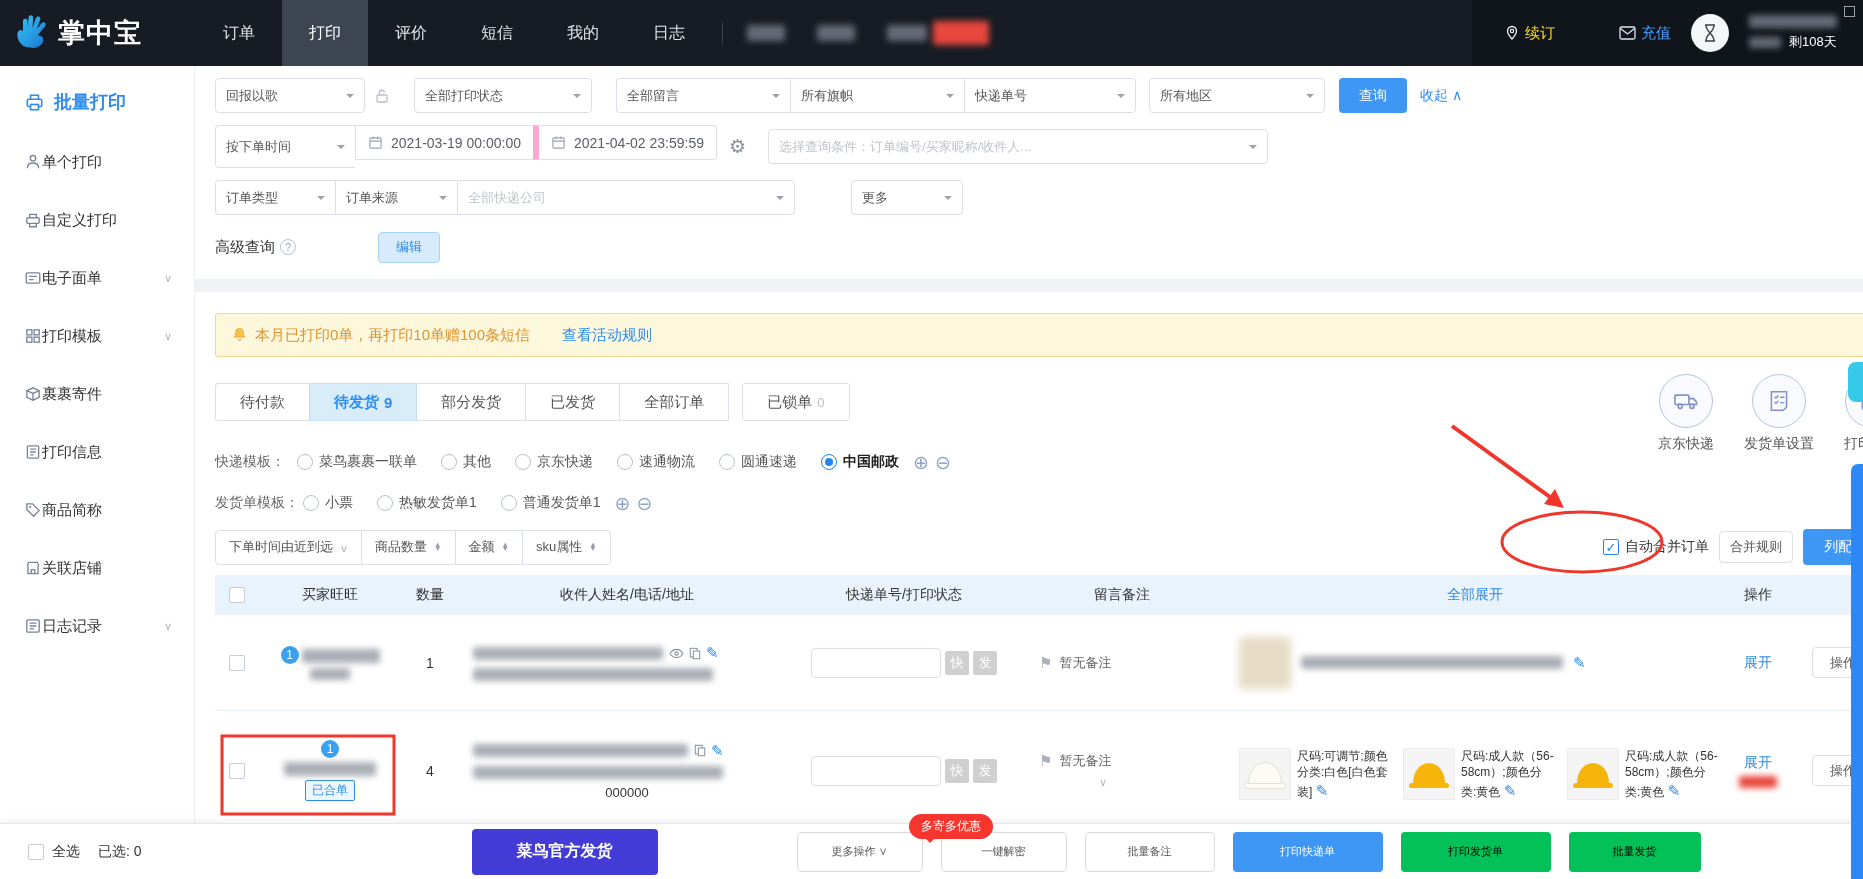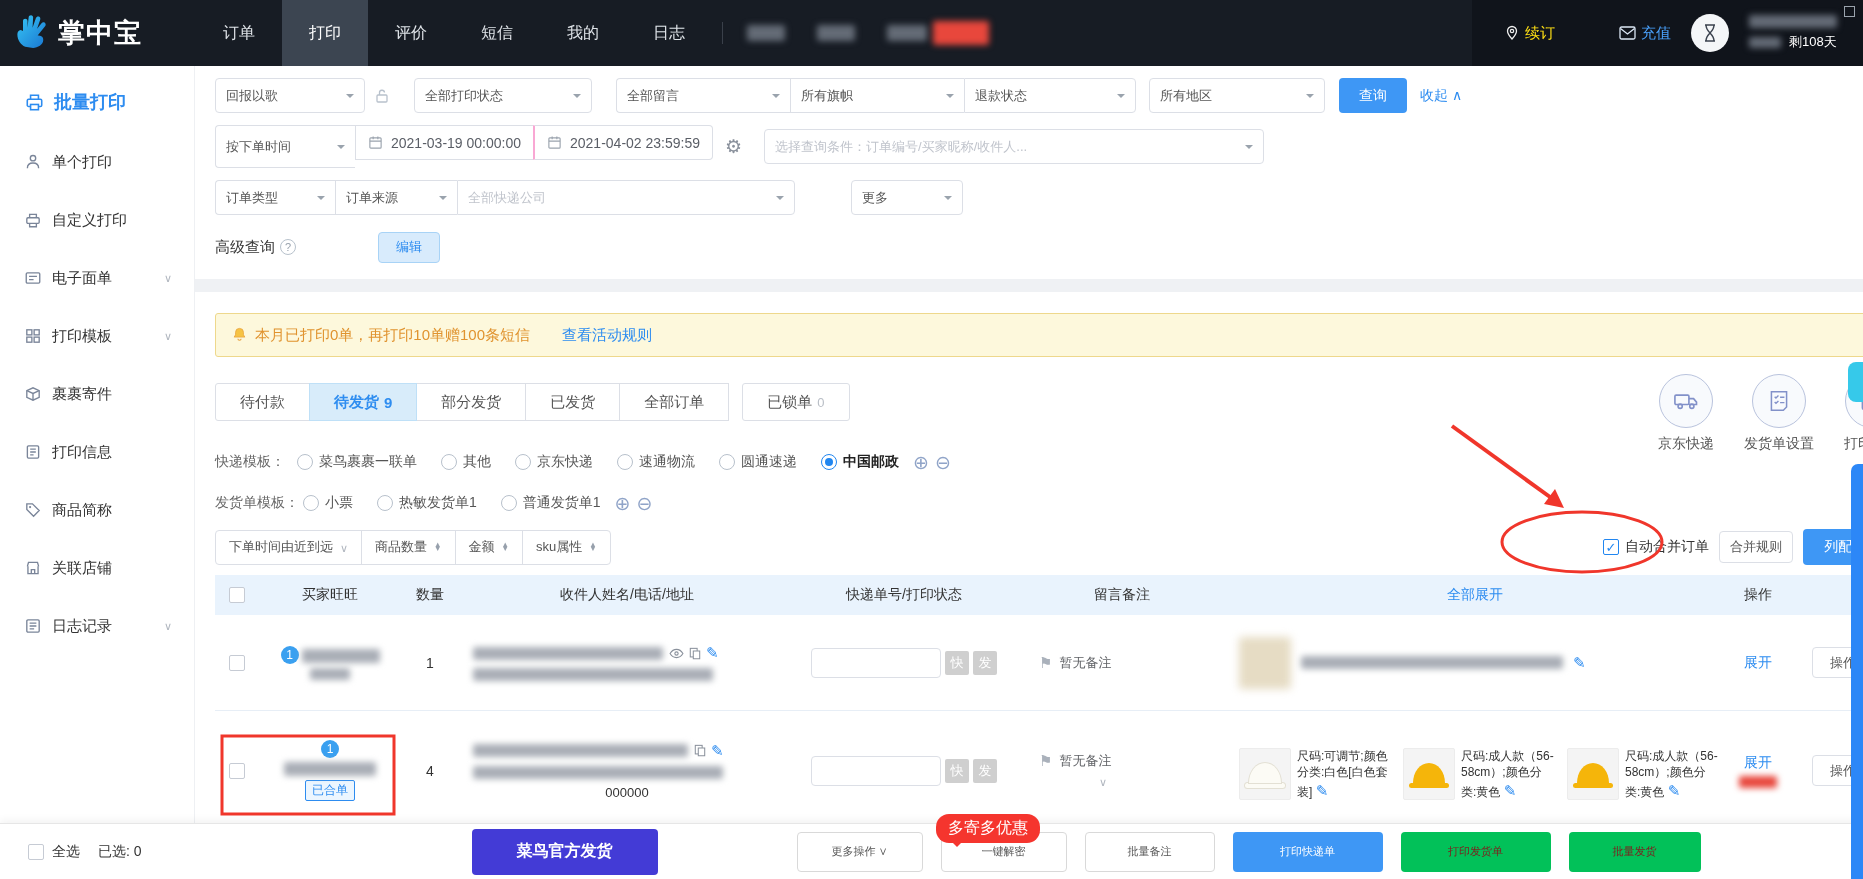--- a/index.html
+++ b/index.html
@@ -27,21 +27,21 @@
   align-items:center; justify-content:center; }
 .user-meta { display:flex; flex-direction:column; gap:5px; }
 .user-days { display:flex; align-items:center; gap:8px; color:#fff; font-size:13px; }
 .corner-ico { position:absolute; top:6px; right:8px; width:11px; height:11px; border:1.5px solid #9aa3ad; }
 
 
 .layout { display:flex; height:813px; position:relative; }
 .sidebar { width:195px; border-right:1px solid #eef0f3; padding:24px 0 0 24px; flex:none; }
 .side-head { display:flex; align-items:center; gap:9px; color:#2d8cf0; font-size:18px;
   font-weight:bold; margin-bottom:26px; cursor:pointer; }
-.side-item { display:flex; align-items:center; gap:10px; color:#333; font-size:15px;
+.side-item { display:flex; align-items:center; color:#333; font-size:15px;
   height:44px; margin-bottom:14px; cursor:pointer; position:relative; padding-right:26px; }
 .side-item .chev { position:absolute; right:22px; color:#b0b6bf; font-size:11px; }
 .side-item svg { color:#7a8599; flex:none; }
 
 .content { flex:1; padding:12px 25px 0 20px; position:relative; }
 
 
 .frow { display:flex; align-items:center; }
 .sel { display:flex; align-items:center; justify-content:space-between; border:1px solid #dcdfe6;
   border-radius:4px; padding:0 10px; height:35px; font-size:13px; color:#555; background:#fff; cursor:pointer; }
@@ -153,28 +153,28 @@
 .row3 { height:46px; border-bottom:none; }
 .thumb.teal { background:#2ba393; }
 
 
 .footer { position:absolute; left:0; right:0; bottom:0; height:56px; background:#fff;
   border-top:1px solid #e6e6e6; box-shadow:0 -3px 8px rgba(0,0,0,.05); display:flex;
   align-items:center; padding-left:28px; z-index:30; }
 .f-sel { display:flex; align-items:center; gap:8px; font-size:14px; color:#333; }
 .btn-cainiao { margin-left:330px; width:186px; height:46px; background:#433bd6; color:#fff;
   font-size:16px; font-weight:bold; border:none; border-radius:4px; cursor:pointer; flex:none; }
-.promo { position:absolute; left:936px; top:-10px; background:#f5352e; color:#fff; font-size:16px;
+.promo { position:absolute; left:909px; top:-10px; background:#f5352e; color:#fff; font-size:12px;
   padding:4px 12px; border-radius:13px; z-index:2; }
 .promo::after { content:""; position:absolute; left:16px; bottom:-4px; border:5px solid transparent;
   border-top-color:#f5352e; border-bottom:none; }
 .fbtn { height:40px; border-radius:4px; font-size:11px; cursor:pointer; flex:none; }
 .fbtn.white { background:#fff; border:1px solid #d9d9d9; color:#555; }
 .fbtn.blue { background:#3e97f5; border:none; color:#fff; }
-.fbtn.green { background:#02c159; border:none; color:#7f1d1d; }
+.fbtn.green { background:#02c159; border:none; color:#000000; }
 
 
 .edge-tab { position:absolute; right:0; top:296px; width:15px; height:40px; background:#36c9ea;
   border-radius:8px 0 0 8px; z-index:40; }
 .edge-strip { position:absolute; right:0; top:398px; width:12px; height:470px; background:#2c87f7;
   border-radius:7px 0 0 7px; z-index:40; cursor:pointer; }
 
 
 .overlay { position:absolute; inset:0; z-index:60; pointer-events:none; }
 </style>
@@ -341,21 +341,21 @@
       <div class="joined" style="margin-left:24px">
         <div class="sel" style="width:174px">
           <span>全部留言</span>
             <span class="caret"></span>
           </div>
         <div class="sel" style="width:174px">
           <span>所有旗帜</span>
             <span class="caret"></span>
           </div>
         <div class="sel" style="width:172px">
-          <span>退款状态</span>
+          <span>快递单号</span>
             <span class="caret"></span>
           </div>
       </div>
       <div class="sel" style="width:176px;margin-left:13px">
         <span>所有地区</span>
           <span class="caret"></span>
       </div>
       <button class="btn-primary" style="margin-left:14px">查询</button>
       <span class="link" style="margin-left:13px">收起 ∧</span>
     </div>
@@ -366,21 +366,21 @@
           <span>按下单时间</span>
             <span class="caret"></span>
           </div>
         <div class="datebox">
           <svg width="15" height="15" viewBox="0 0 16 16">
             <rect x="2" y="3" width="12" height="11" rx="1" fill="none" stroke="#9aa3ad" stroke-width="1.2"></rect>
             <path d="M2 6.5h12M5.5 1.5v3M10.5 1.5v3" stroke="#9aa3ad" stroke-width="1.2"></path>
             </svg>
           <span>2021-03-19 00:00:00</span>
         </div>
-        <div class="datebox" style="border-left:2px solid #f9a8d4;border-right:1px solid #dcdfe6;border-radius:0 4px 4px 0">
+        <div class="datebox" style="border-left:6px solid #f9a8d4;border-right:1px solid #dcdfe6;border-radius:0 4px 4px 0">
           <svg width="15" height="15" viewBox="0 0 16 16">
             <rect x="2" y="3" width="12" height="11" rx="1" fill="none" stroke="#9aa3ad" stroke-width="1.2"></rect>
             <path d="M2 6.5h12M5.5 1.5v3M10.5 1.5v3" stroke="#9aa3ad" stroke-width="1.2"></path>
             </svg>
           <span>2021-04-02 23:59:59</span>
         </div>
       </div>
       <span class="gear">⚙</span>
       <div class="sel" style="width:500px;margin-left:22px">
         <span class="ph">选择查询条件：订单编号/买家昵称/收件人...</span>

